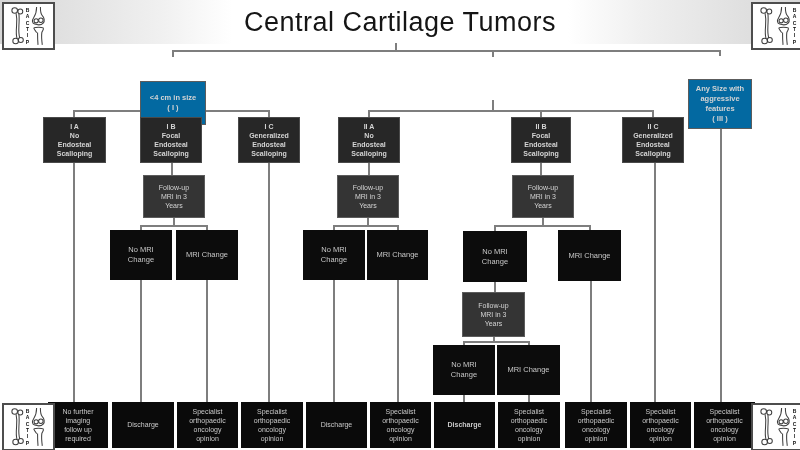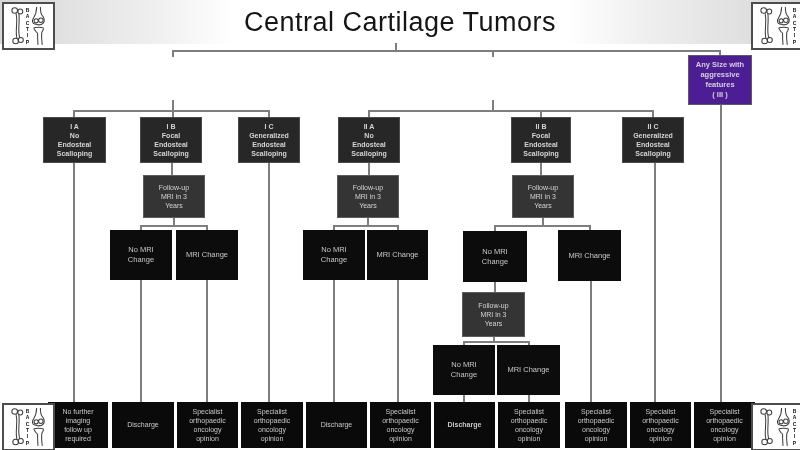--- a/index.html
+++ b/index.html
@@ -14,21 +14,21 @@
      display:flex;align-items:center;justify-content:center;
      font-size:27px;letter-spacing:.5px;color:#151515;font-weight:500;}
 
   
   .wires{position:absolute;left:0;top:0;z-index:1;}
 
   
   .node{position:absolute;z-index:2;display:flex;align-items:center;justify-content:center;
      text-align:center;color:#d4d4d4;white-space:pre-line;line-height:1.32;
      font-size:7px;box-sizing:border-box;}
-  .t1{background:#4c1d95;border:1px solid #5c5c5c;font-weight:bold;font-size:7.5px;}
+  .t1{background:#0369a1;border:1px solid #5c5c5c;font-weight:bold;font-size:7.5px;margin-top:24px;}
   .t2{background:#272727;border:1px solid #4a4a4a;font-weight:bold;}
   .t3{background:#343434;border:1px solid #5c5c5c;}
   .t4{background:#0c0c0c;color:#c7c7c7;font-size:7.5px;}
   .t5{background:#0a0a0a;color:#c9c9c9;}
   .bold{font-weight:bold;}
 
   
   .logo{position:absolute;width:47px;height:42px;background:#ffffff;border:2px solid #4d4d4d;
      z-index:3;display:flex;align-items:center;justify-content:center;gap:1px;padding:1px;box-sizing:content-box;}
   .logo-letters{font-size:5px;font-weight:bold;color:#101010;line-height:1.28;
@@ -66,20 +66,22 @@
       <path d="M495,282 V292"></path>
       <path d="M494,337 V342 M464,345 V342 H529 V345"></path>
       <path d="M464,395 V403"></path>
       <path d="M529,395 V403"></path>
       <path d="M591,281 V403"></path>
       <path d="M655,163 V403"></path>
       <path d="M721,105 V403"></path>
     </g>
   </svg>
 
+  <div class="node t1" style="left:140px;top:57px;width:66px;height:44px;">&lt;4 cm in size
+( I )</div>
   <div class="node t1" style="left:688px;top:55px;width:64px;height:50px;">Any Size with
 aggressive
 features
 ( III )</div>
 
   <div class="node t2" style="left:43px;top:117px;width:63px;height:46px;">I A
 No
 Endosteal
 Scalloping</div>
   <div class="node t2" style="left:140px;top:117px;width:62px;height:46px;">I B

